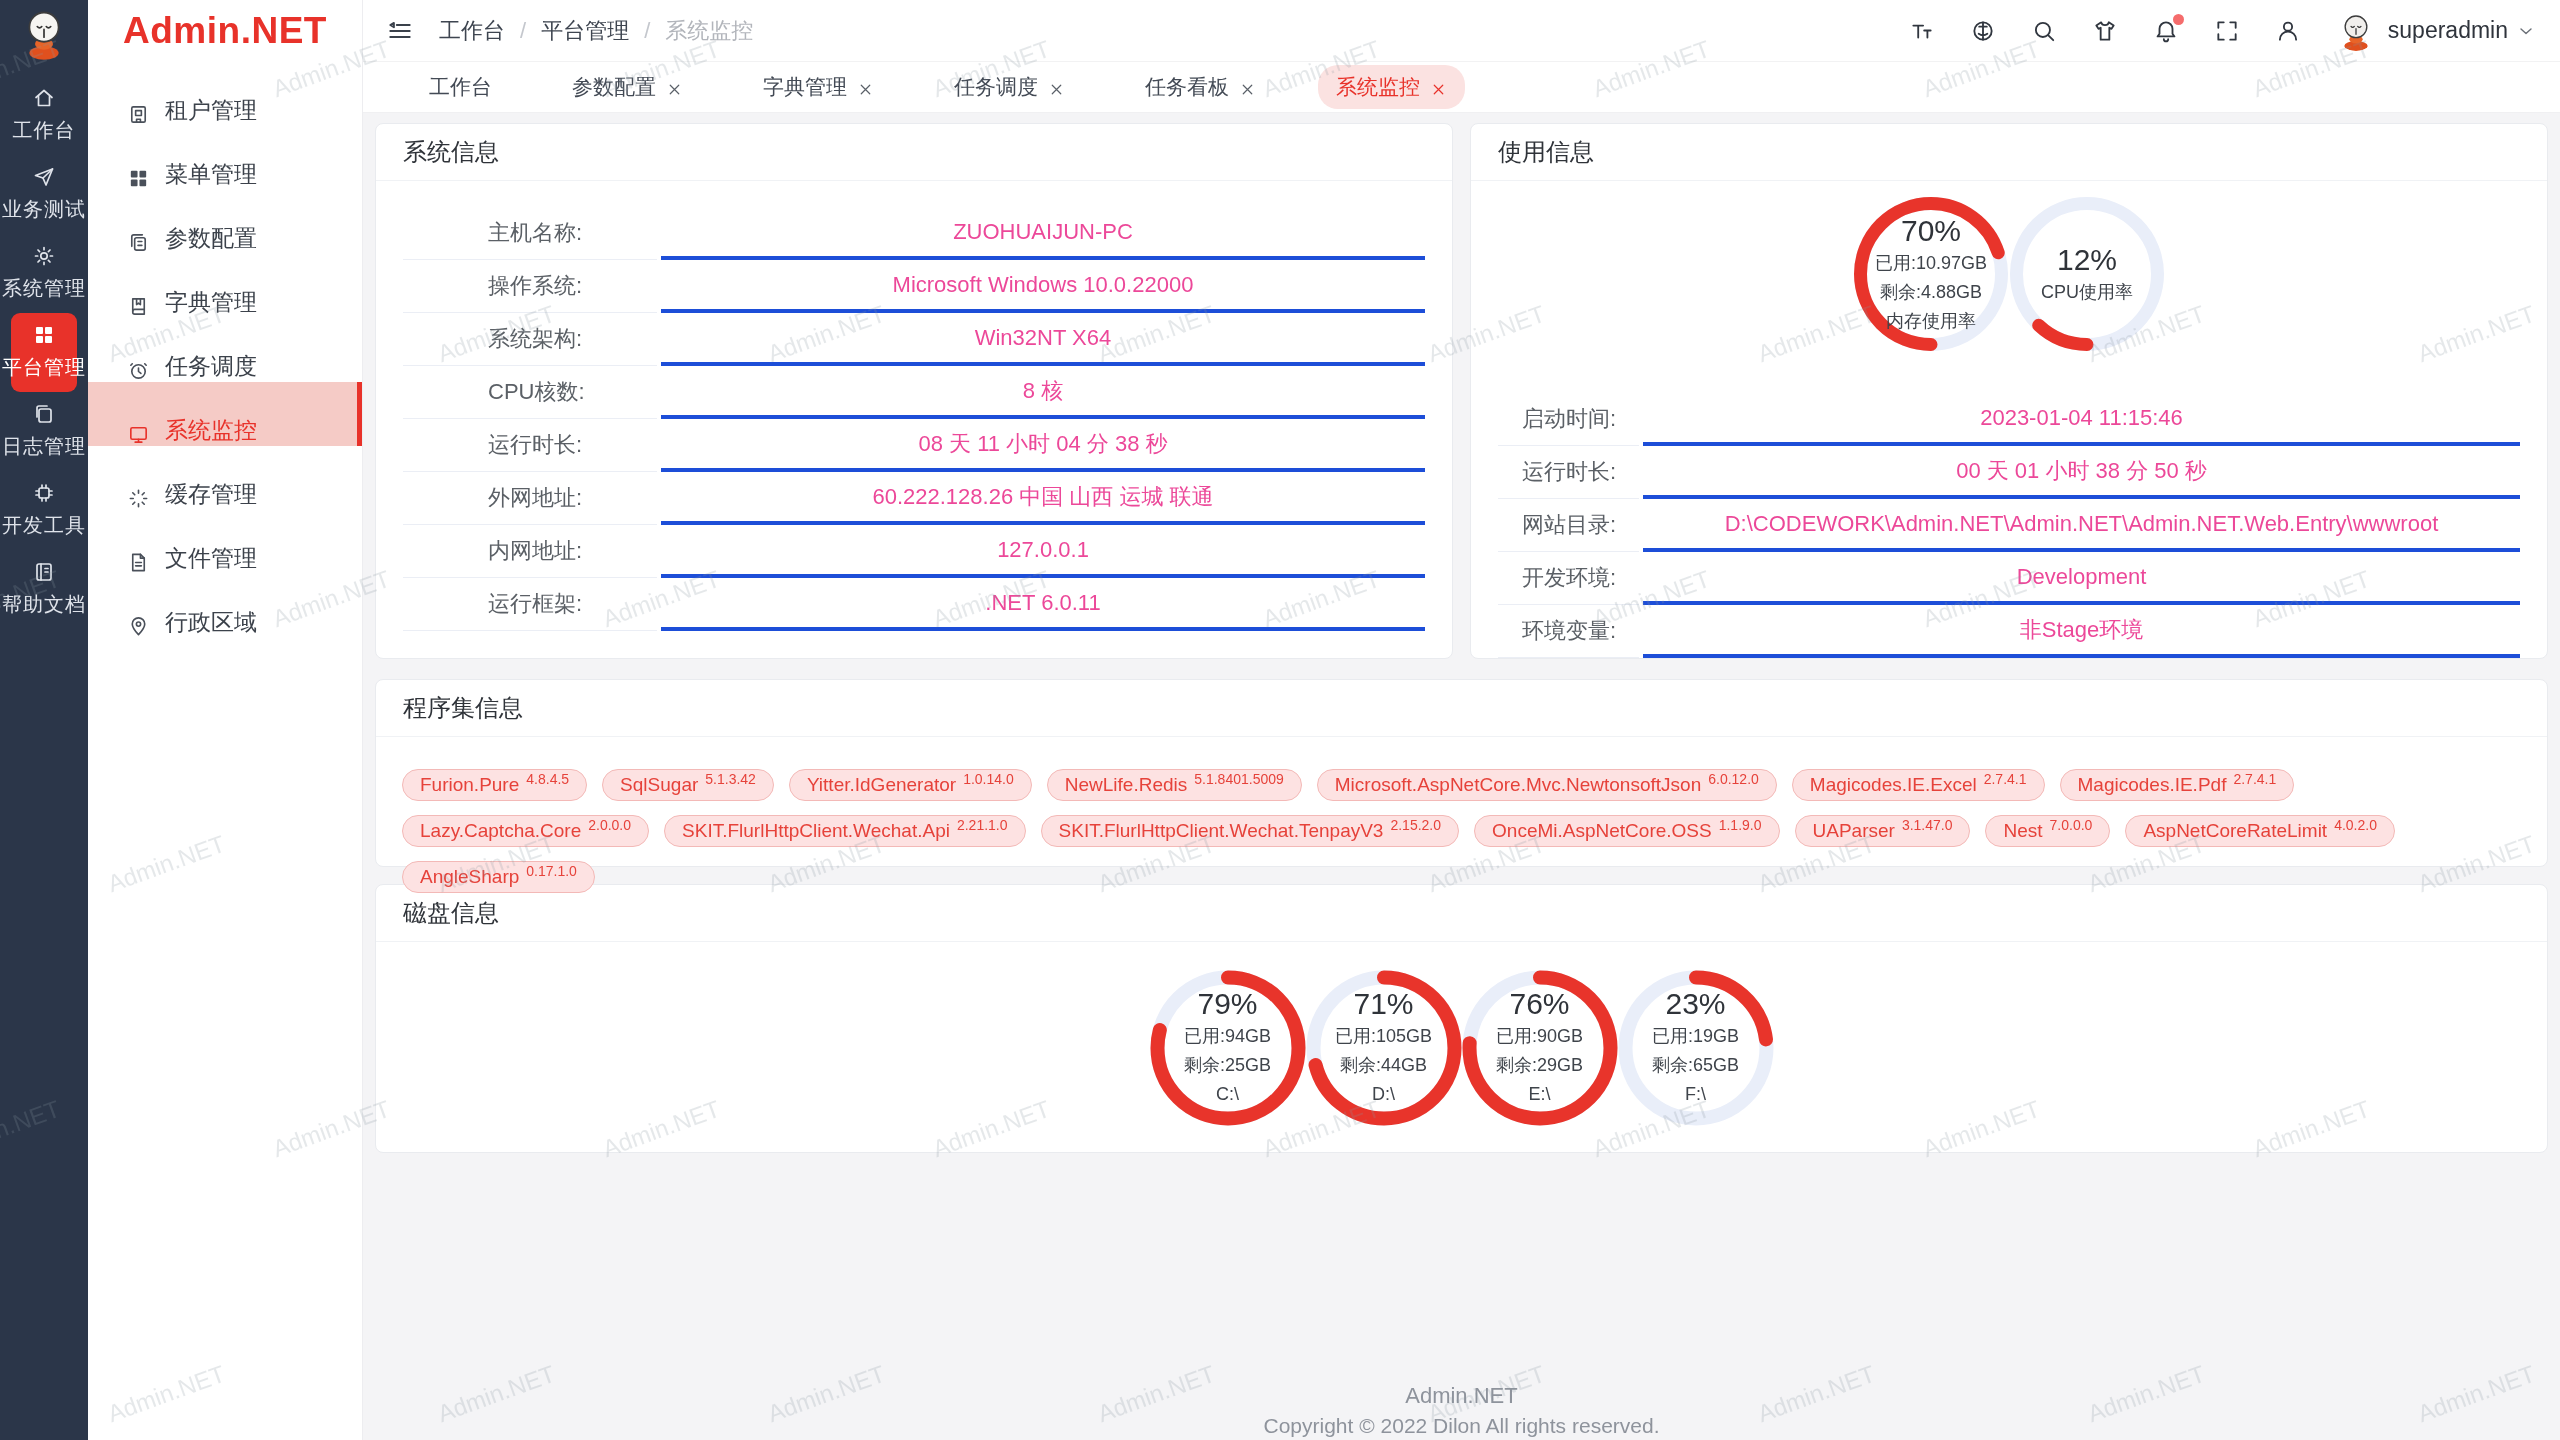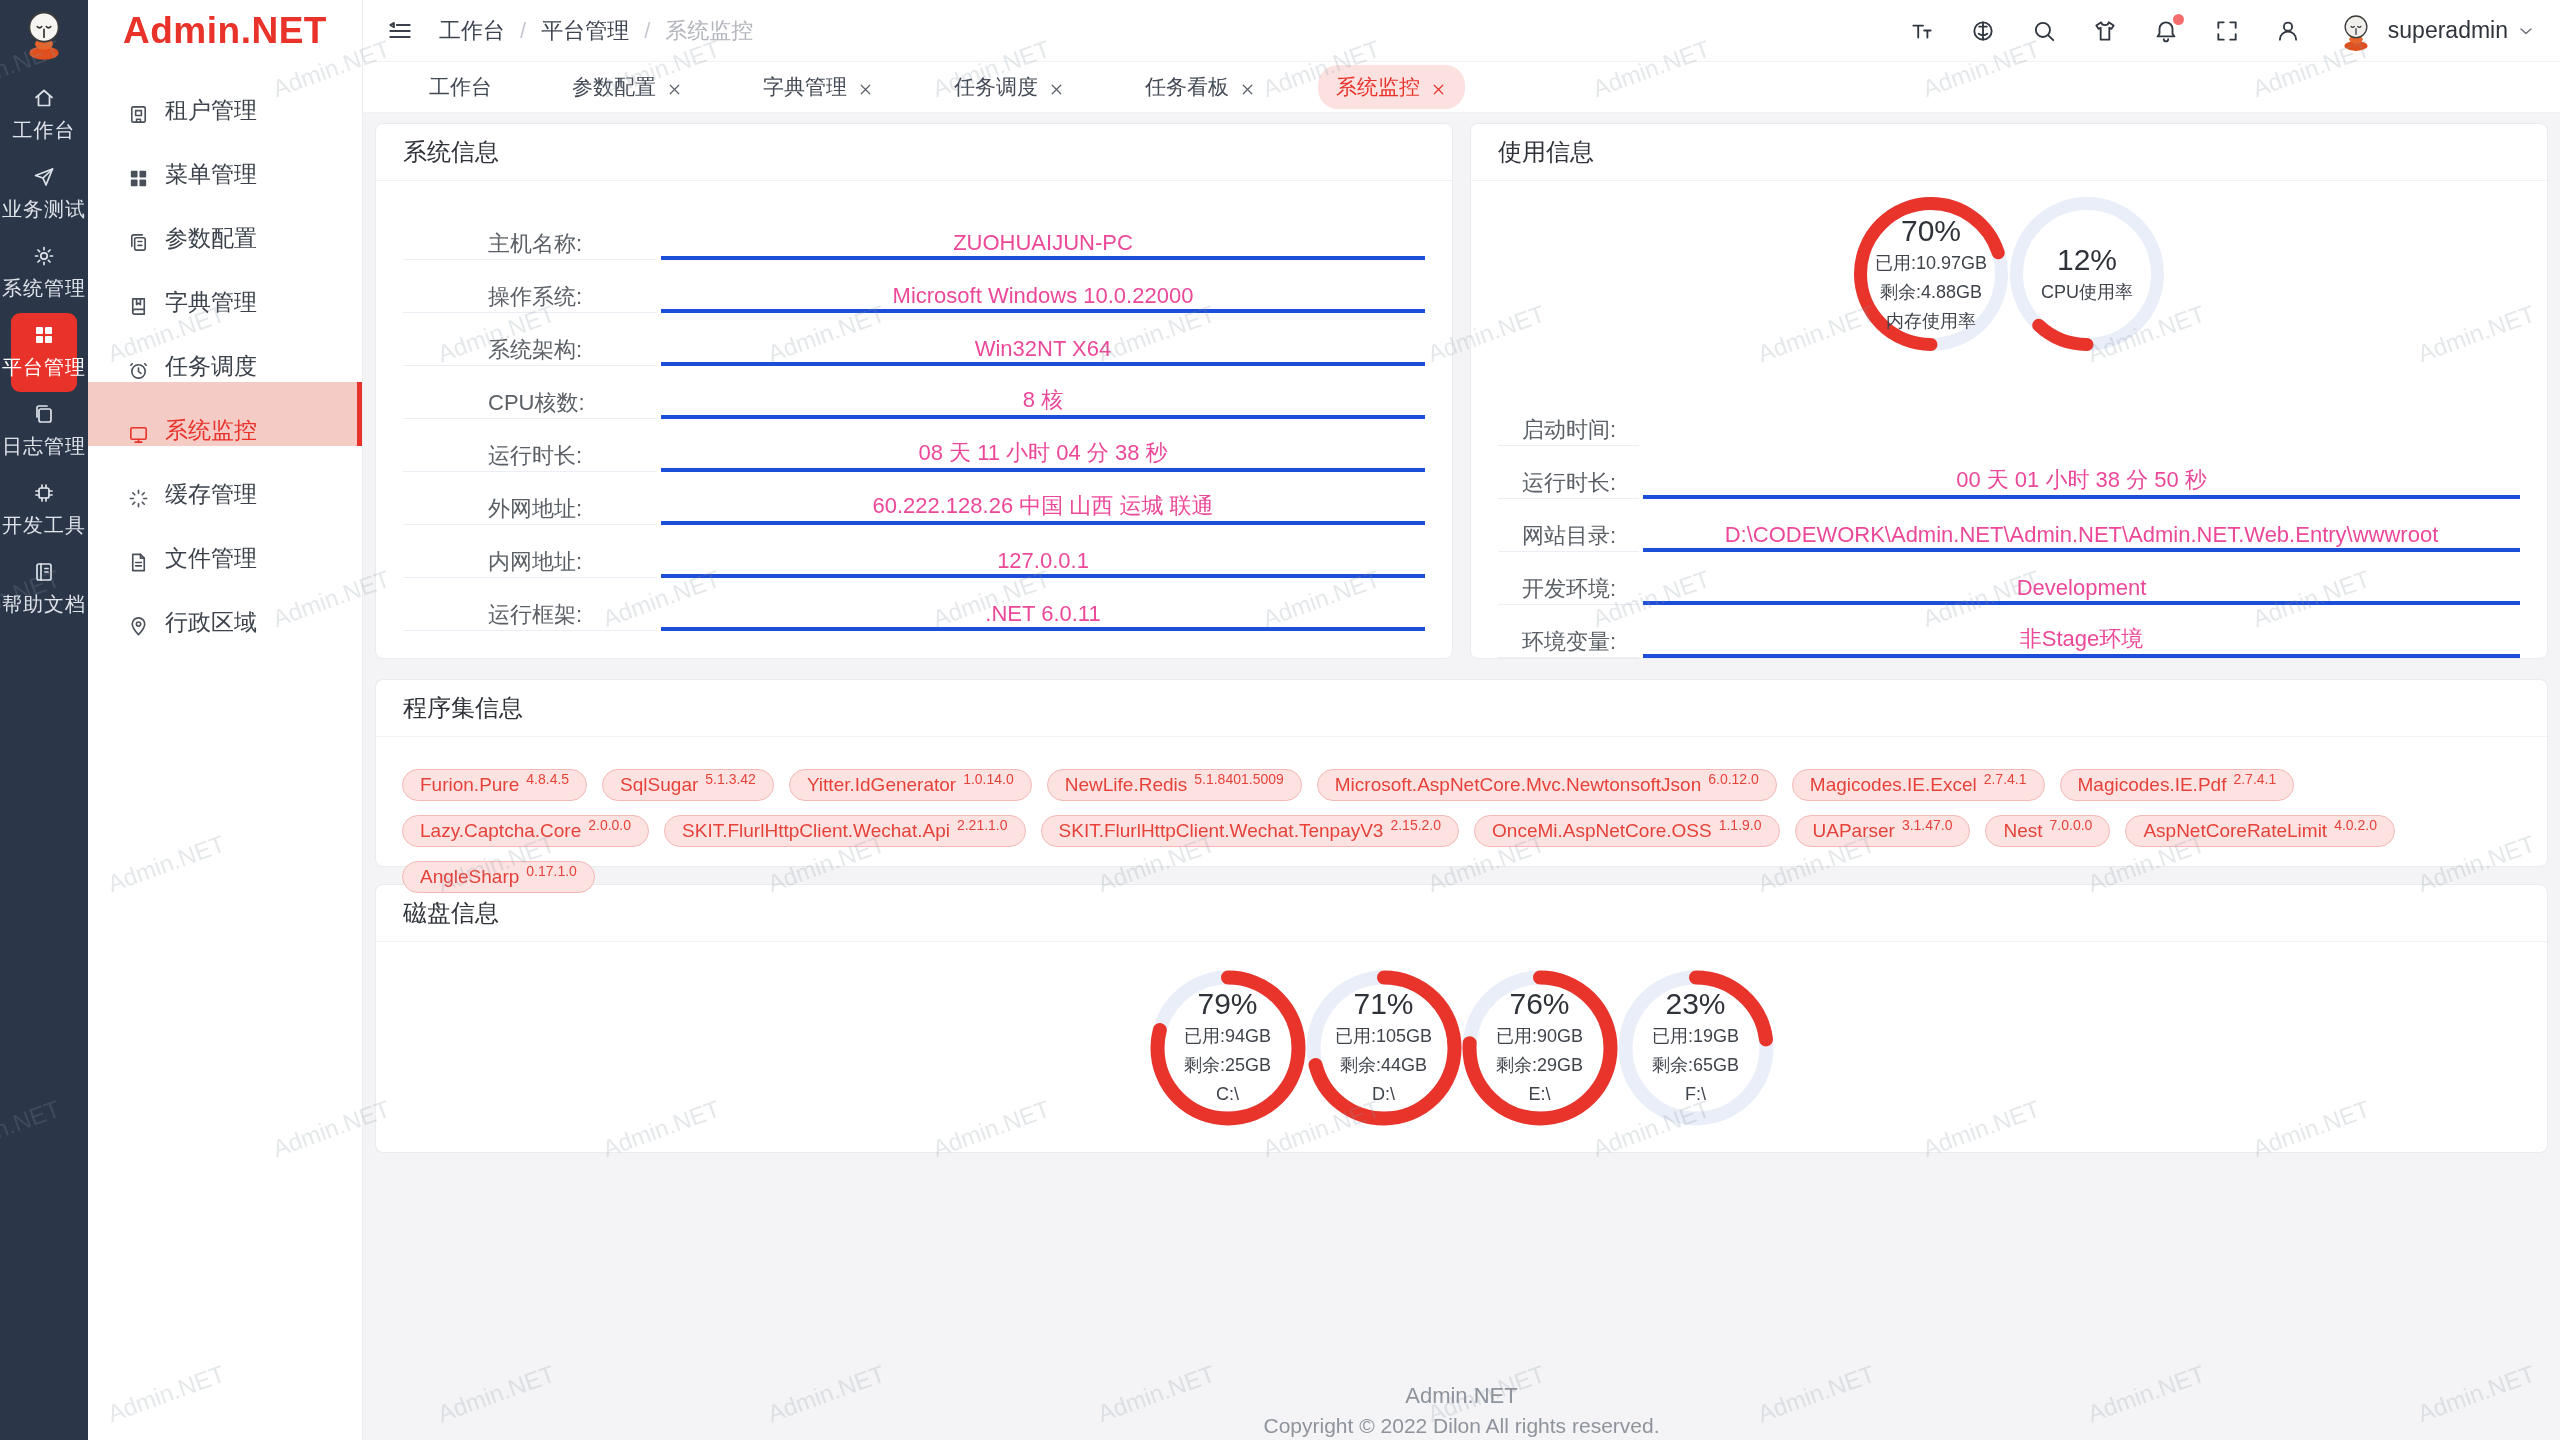--- a/index.html
+++ b/index.html
@@ -51,21 +51,21 @@
   .content { flex:1; background:var(--content-bg,#f4f4f6); padding:10px 12px 0; position:relative; overflow:hidden; }
   .card { background:#fff; border:1px solid #e9ebef; border-radius:8px; }
   .card-title { height:57px; display:flex; align-items:center; padding-left:27px; font-size:24px; color:#2f3339; border-bottom:1px solid #f0f2f5; }
   .row1 { display:flex; }
   .card-sys { width:1078px; height:536px; margin-right:17px; flex-shrink:0; }
   .card-usage { flex:1; height:536px; }
   .card-asm { margin-top:20px; height:188px; }
   .card-disk { margin-top:17px; height:269px; }
 
   .info-table { margin:26px 27px 0; }
-  .info-row { display:flex; height:53px;align-items:flex-end; }
+  .info-row { display:flex; height:53px; }
   .info-label { width:254px; margin-right:4px; border-bottom:1px solid #ebeef5; display:flex; align-items:center; padding-left:85px; color:#5b6066; font-size:22px; }
   .usage .info-label { width:141px; padding-left:24px; }
   .info-value { flex:1; border-bottom:4px solid #1d4ed8; display:flex; align-items:center; justify-content:center; color:#ec4899; font-size:22px; }
 
   .gauges { display:flex; align-items:center; justify-content:center; }
   .gauges-usage { height:186px; padding:0 40px; }
   .gauges-disk { height:211px; }
   .gauge { position:relative; width:156px; height:156px; flex-shrink:0; }
   .gauge svg { position:absolute; inset:0; }
   .gauge-txt { position:absolute; inset:0; display:flex; flex-direction:column; align-items:center; justify-content:center; text-align:center; }
@@ -388,20 +388,21 @@
               </svg>
               <div class="gauge-txt">
                 <div class="gauge-pct">12%</div>
                 <div class="gauge-line">CPU使用率</div>
               </div>
             </div>
           </div>
         <div class="info-table" id="usage-rows">
             <div class="info-row">
               <div class="info-label">启动时间:</div>
+              <div class="info-value">2023-01-04 11:15:46</div>
             </div>
             <div class="info-row">
               <div class="info-label">运行时长:</div>
               <div class="info-value">00 天 01 小时 38 分 50 秒</div>
             </div>
             <div class="info-row">
               <div class="info-label">网站目录:</div>
               <div class="info-value">D:\CODEWORK\Admin.NET\Admin.NET\Admin.NET.Web.Entry\wwwroot</div>
             </div>
             <div class="info-row">

